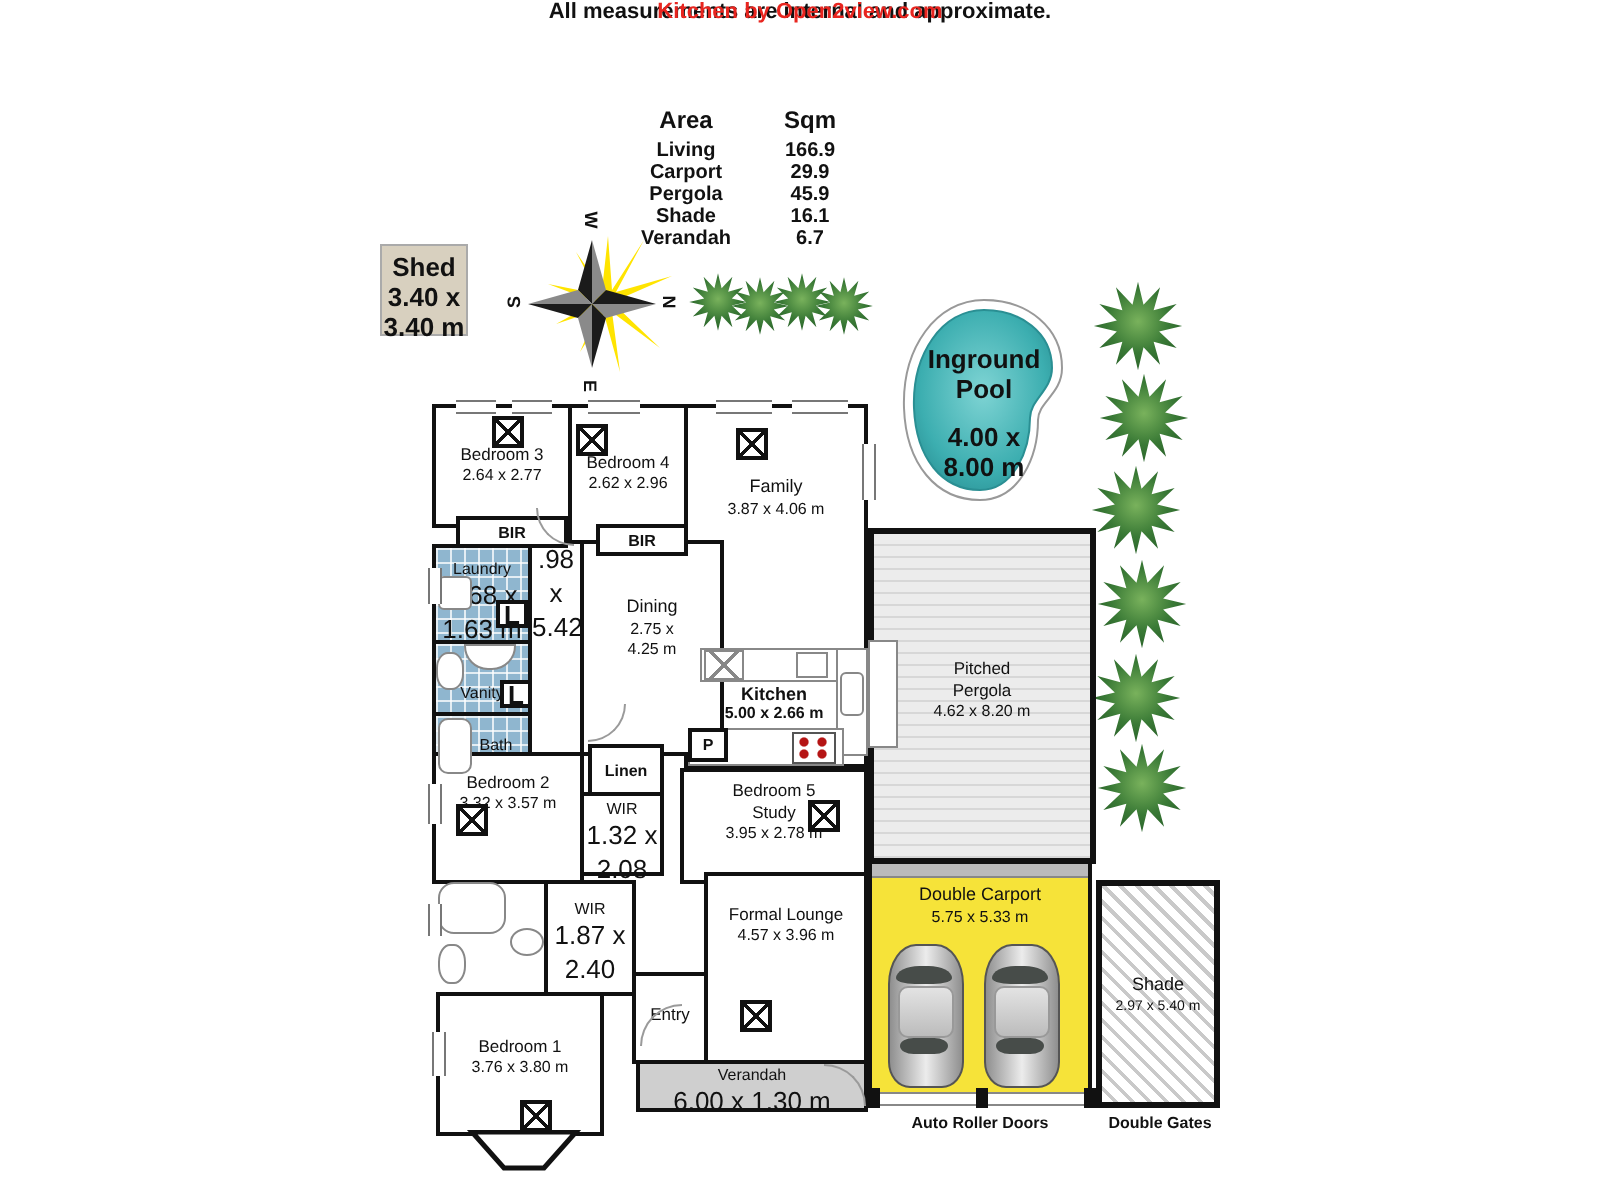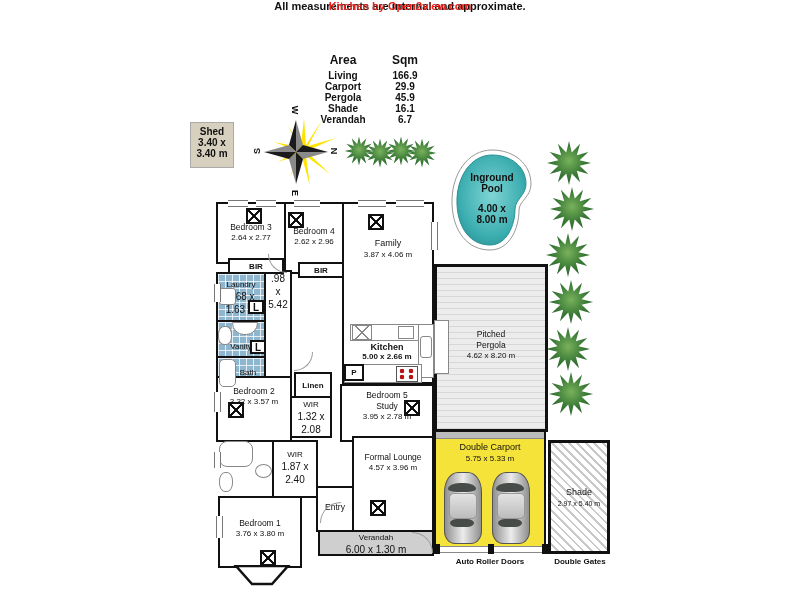--- a/index.html
+++ b/index.html
@@ -4,21 +4,21 @@
 <style>
   html,body{margin:0;padding:0;background:#fff}
   .canvas{position:relative;width:800px;height:600px;background:#fff;overflow:hidden;
           font-family:"Liberation Sans",sans-serif;color:#111}
   .abs{position:absolute}
   .b{font-weight:bold}
   .ctr{text-align:center}
   .room{position:absolute;background:#fff;border:2px solid #111;box-sizing:border-box;z-index:2}
   .tile{background-color:#8fb6cf;background-image:linear-gradient(rgba(255,255,255,.75) 1px,transparent 1px),linear-gradient(90deg,rgba(255,255,255,.75) 1px,transparent 1px);background-size:7px 7px}
   .lbl{font-weight:normal;text-align:center;line-height:1.3;position:relative;z-index:6}
-  .t11{font-size:11px}.t10{font-size:10px}.t9{font-size:9px}.t85{font-size:8.5px}.t8{font-size:8px}.t75{font-size:10px}.t7{font-size:7px}
+  .t11{font-size:11px}.t10{font-size:10px}.t9{font-size:9px}.t85{font-size:8.5px}.t8{font-size:8px}.t75{font-size:13px}.t7{font-size:7px}
   .red{color:#e8251f}
   .fan{position:absolute;width:12px;height:12px;border:2px solid #111;background-color:#fff;z-index:5;
        background-image:linear-gradient(45deg,transparent 45%,#111 45%,#111 55%,transparent 55%),
                         linear-gradient(135deg,transparent 45%,#111 45%,#111 55%,transparent 55%)}
   .plant{position:absolute;z-index:1;
     clip-path:polygon(98% 50%,73% 56%,92% 74%,67% 67%,74% 92%,56% 73%,50% 98%,44% 73%,26% 92%,33% 67%,8% 74%,27% 56%,2% 50%,27% 44%,8% 26%,33% 33%,26% 8%,44% 27%,50% 2%,56% 27%,74% 8%,67% 33%,92% 26%,73% 44%);
     background:radial-gradient(circle at 50% 45%,#79b25c 0%,#3a7a36 45%,#1d4e20 100%)}
   .tree{width:46px;height:46px}
   .shrub{width:30px;height:30px}
   .winh{position:absolute;height:5px;background:#fff;border-top:1px solid #777;border-bottom:1px solid #777;z-index:5}
@@ -191,20 +191,27 @@
   <div class="fix" style="left:219px;top:359px;width:15px;height:26px;border-radius:5px"></div>
 
   <div class="room" style="left:264px;top:270px;width:28px;height:162px">
     <div class="lbl t75" style="">
       <div>.98</div>
       <div>x</div>
       <div>5.42</div>
     </div>
   </div>
 
+  <div class="room" style="left:290px;top:270px;width:72px;height:108px">
+    <div class="lbl t9" style="padding-top:26px">
+      <div>Dining</div>
+      <div class="t8">2.75 x</div>
+      <div class="t8">4.25 m</div>
+    </div>
+  </div>
 
   <div class="fix" style="left:350px;top:324px;width:68px;height:15px"></div>
   <div class="fix" style="left:352px;top:325px;width:18px;height:13px;background-image:linear-gradient(45deg,transparent 46%,#888 46%,#888 54%,transparent 54%),linear-gradient(135deg,transparent 46%,#888 46%,#888 54%,transparent 54%)"></div>
   <div class="fix" style="left:398px;top:326px;width:14px;height:11px"></div>
   <div class="fix" style="left:418px;top:324px;width:14px;height:52px"></div>
   <div class="fix" style="left:420px;top:336px;width:10px;height:20px;border-radius:3px"></div>
   <div class="abs ctr" style="left:344px;top:342px;width:86px;z-index:6">
     <div class="b t9">Kitchen</div>
     <div class="b t8">5.00 x 2.66 m</div>
   </div>

